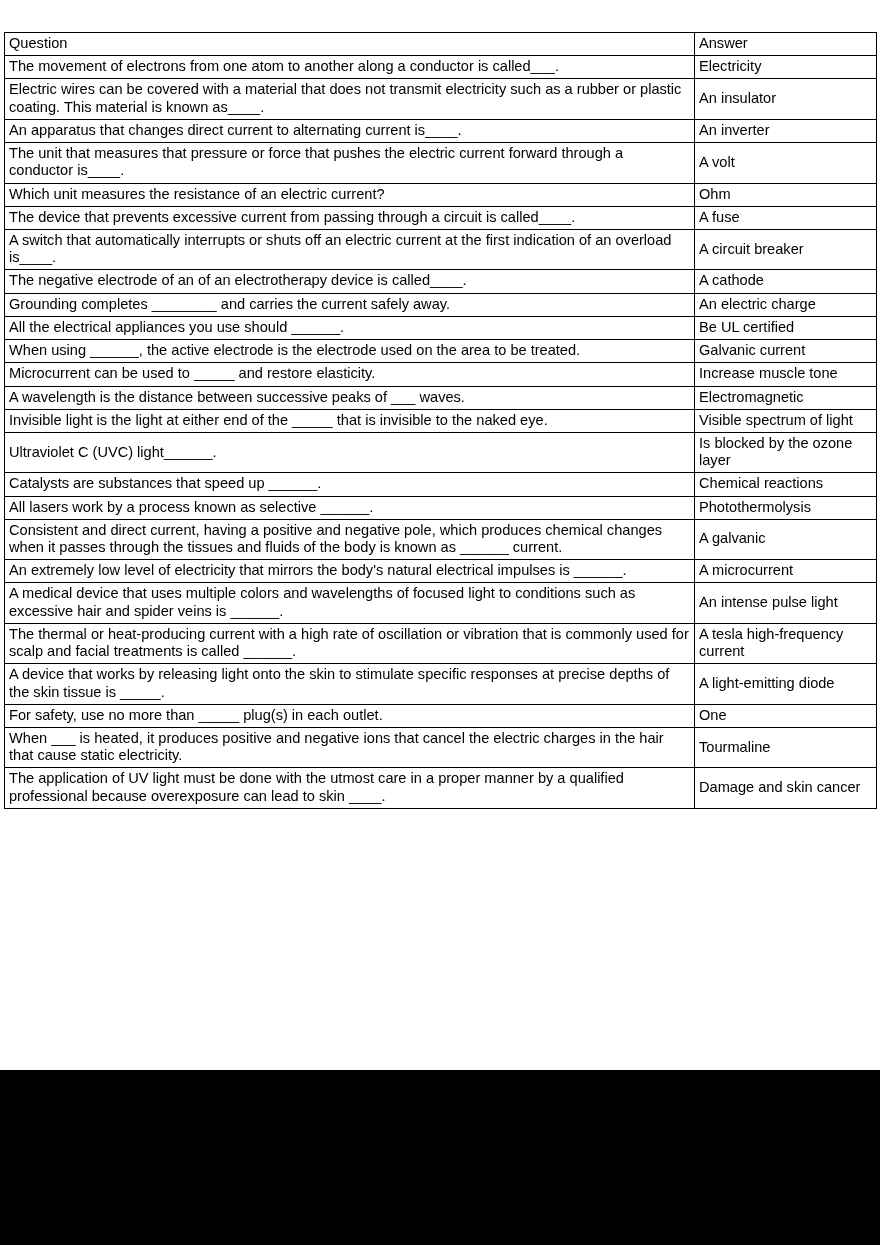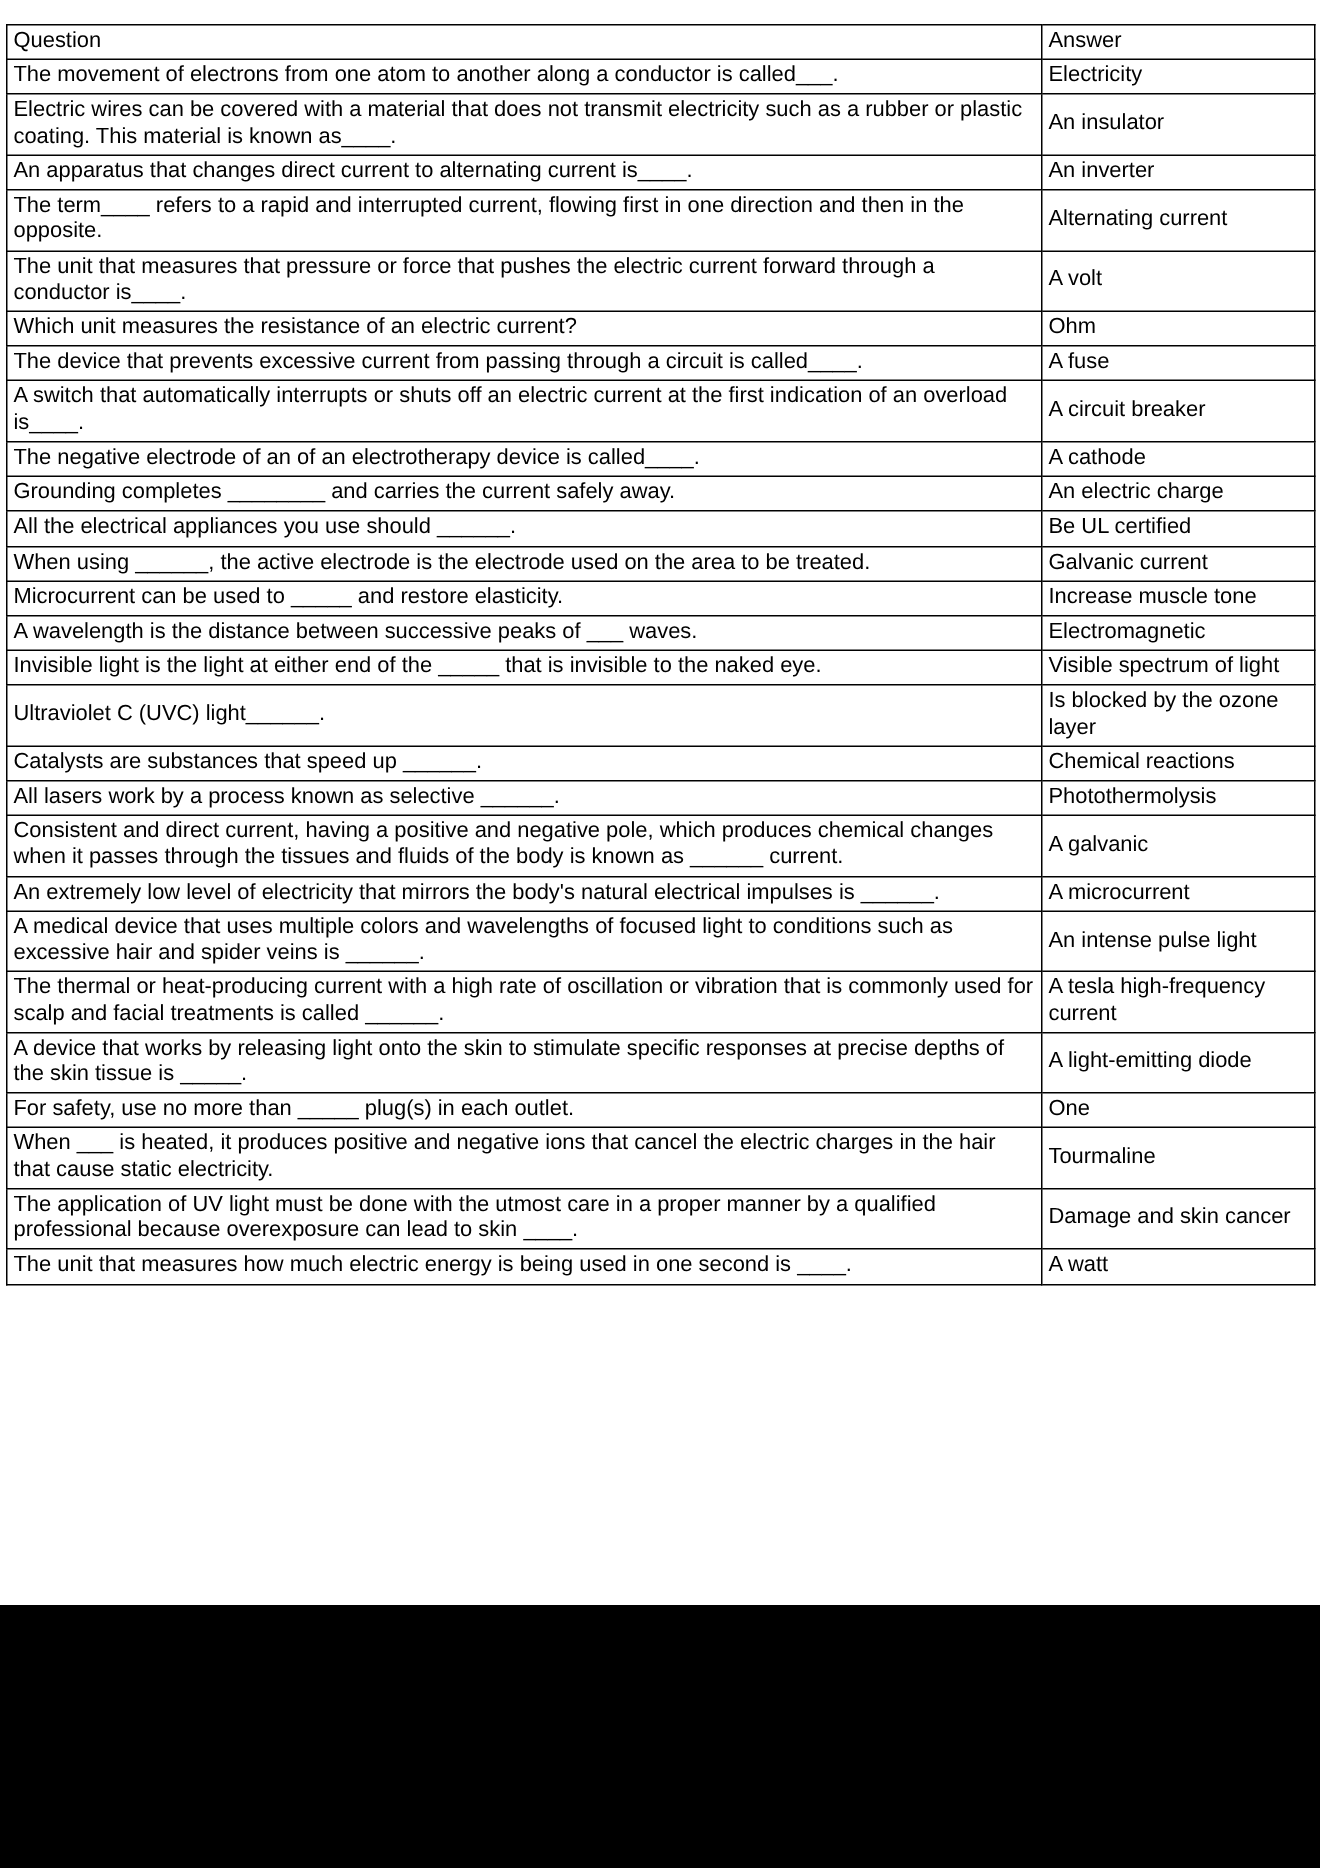--- a/index.html
+++ b/index.html
@@ -15,21 +15,21 @@
     position: relative;
   }
   #page {
     position: absolute;
     left: 0;
     top: 0;
     width: 880px;
     height: 1030px;
     background: #ffffff;
     box-sizing: border-box;
-    padding: 16px 4px 0 4px;
+    padding: 32px 4px 0 4px;
   }
   #footer-bar {
     position: absolute;
     left: 0;
     top: 1070px;
     width: 880px;
     height: 175px;
     background: #000000;
   }
   table.qa {
@@ -71,24 +71,20 @@
           <td>The movement of electrons from one atom to another along a conductor is called___.</td>
           <td>Electricity</td>
         </tr>
         <tr>
           <td>Electric wires can be covered with a material that does not transmit electricity such as a rubber or plastic coating. This material is known as____.</td>
           <td>An insulator</td>
         </tr>
         <tr>
           <td>An apparatus that changes direct current to alternating current is____.</td>
           <td>An inverter</td>
-        </tr>
-        <tr>
-          <td>The term____ refers to a rapid and interrupted current, flowing first in one direction and then in the opposite.</td>
-          <td>Alternating current</td>
         </tr>
         <tr>
           <td>The unit that measures that pressure or force that pushes the electric current forward through a conductor is____.</td>
           <td>A volt</td>
         </tr>
         <tr>
           <td>Which unit measures the resistance of an electric current?</td>
           <td>Ohm</td>
         </tr>
         <tr>
@@ -164,21 +160,17 @@
           <td>One</td>
         </tr>
         <tr>
           <td>When ___ is heated, it produces positive and negative ions that cancel the electric charges in the hair that cause static electricity.</td>
           <td>Tourmaline</td>
         </tr>
         <tr>
           <td>The application of UV light must be done with the utmost care in a proper manner by a qualified professional because overexposure can lead to skin ____.</td>
           <td>Damage and skin cancer</td>
         </tr>
-        <tr>
-          <td>The unit that measures how much electric energy is being used in one second is ____.</td>
-          <td>A watt</td>
-        </tr>
       </tbody>
   </table>
 </div>
 
 <div id="footer-bar"></div>
 
 </body></html>

